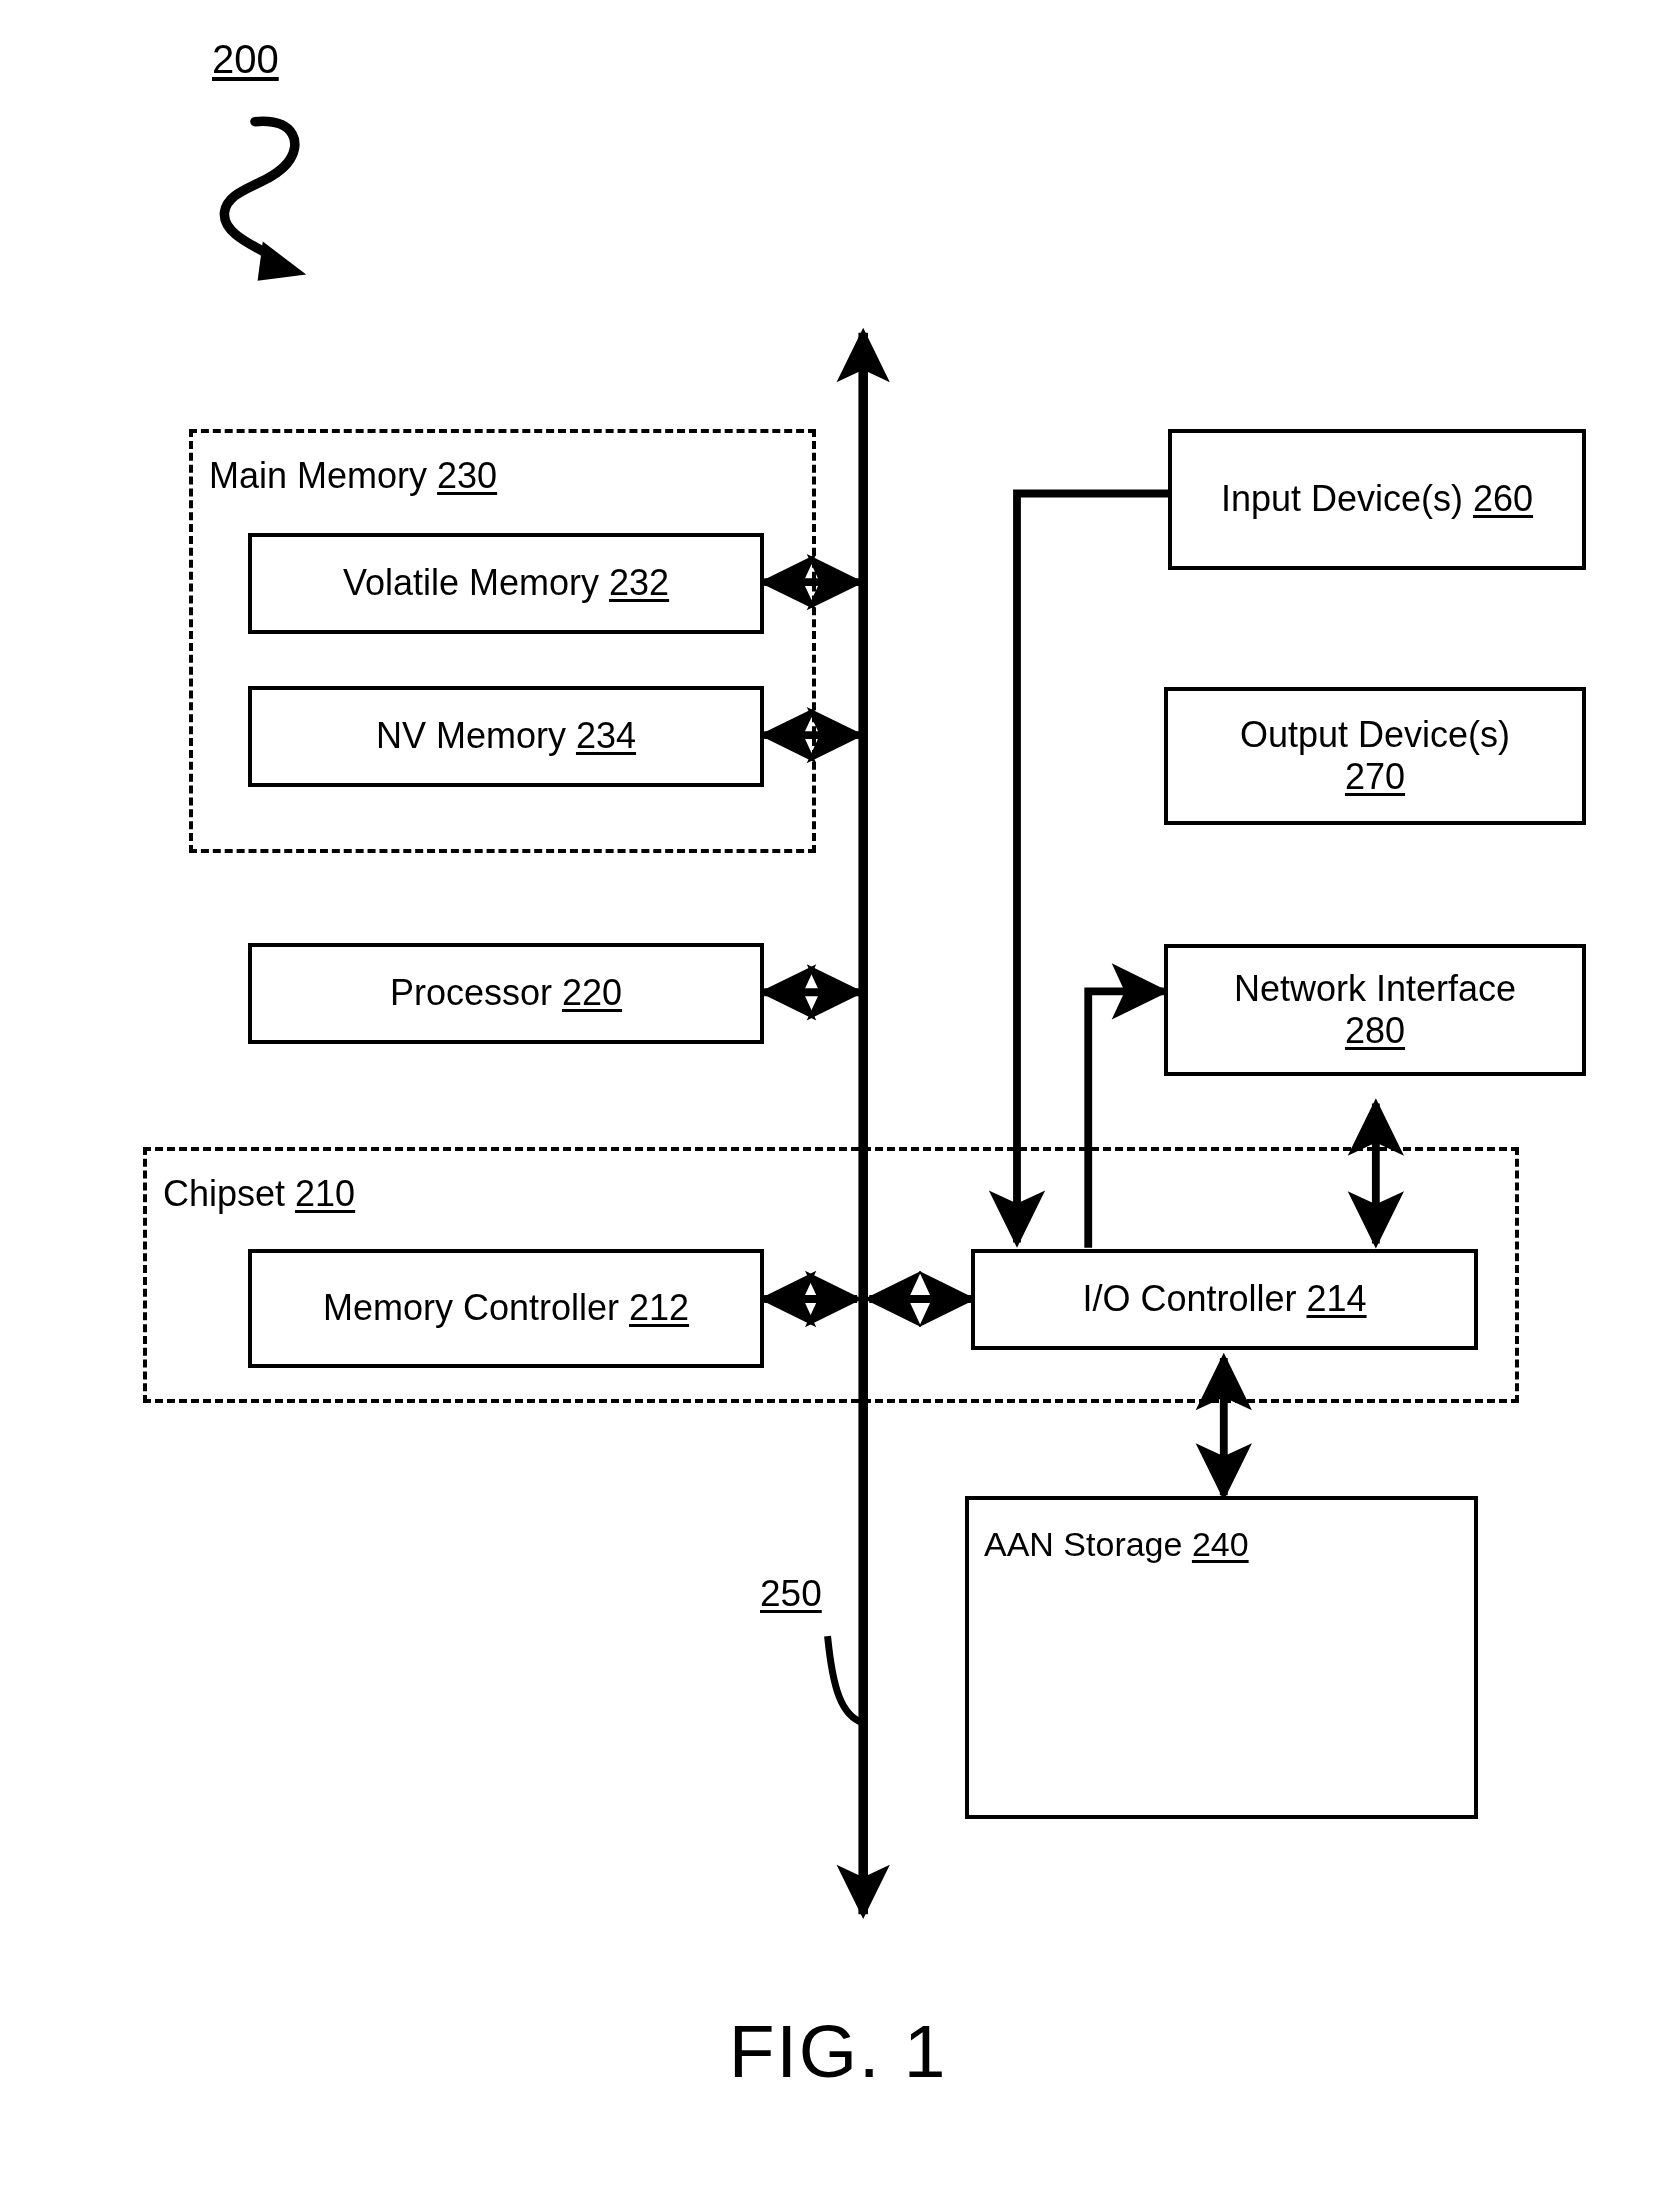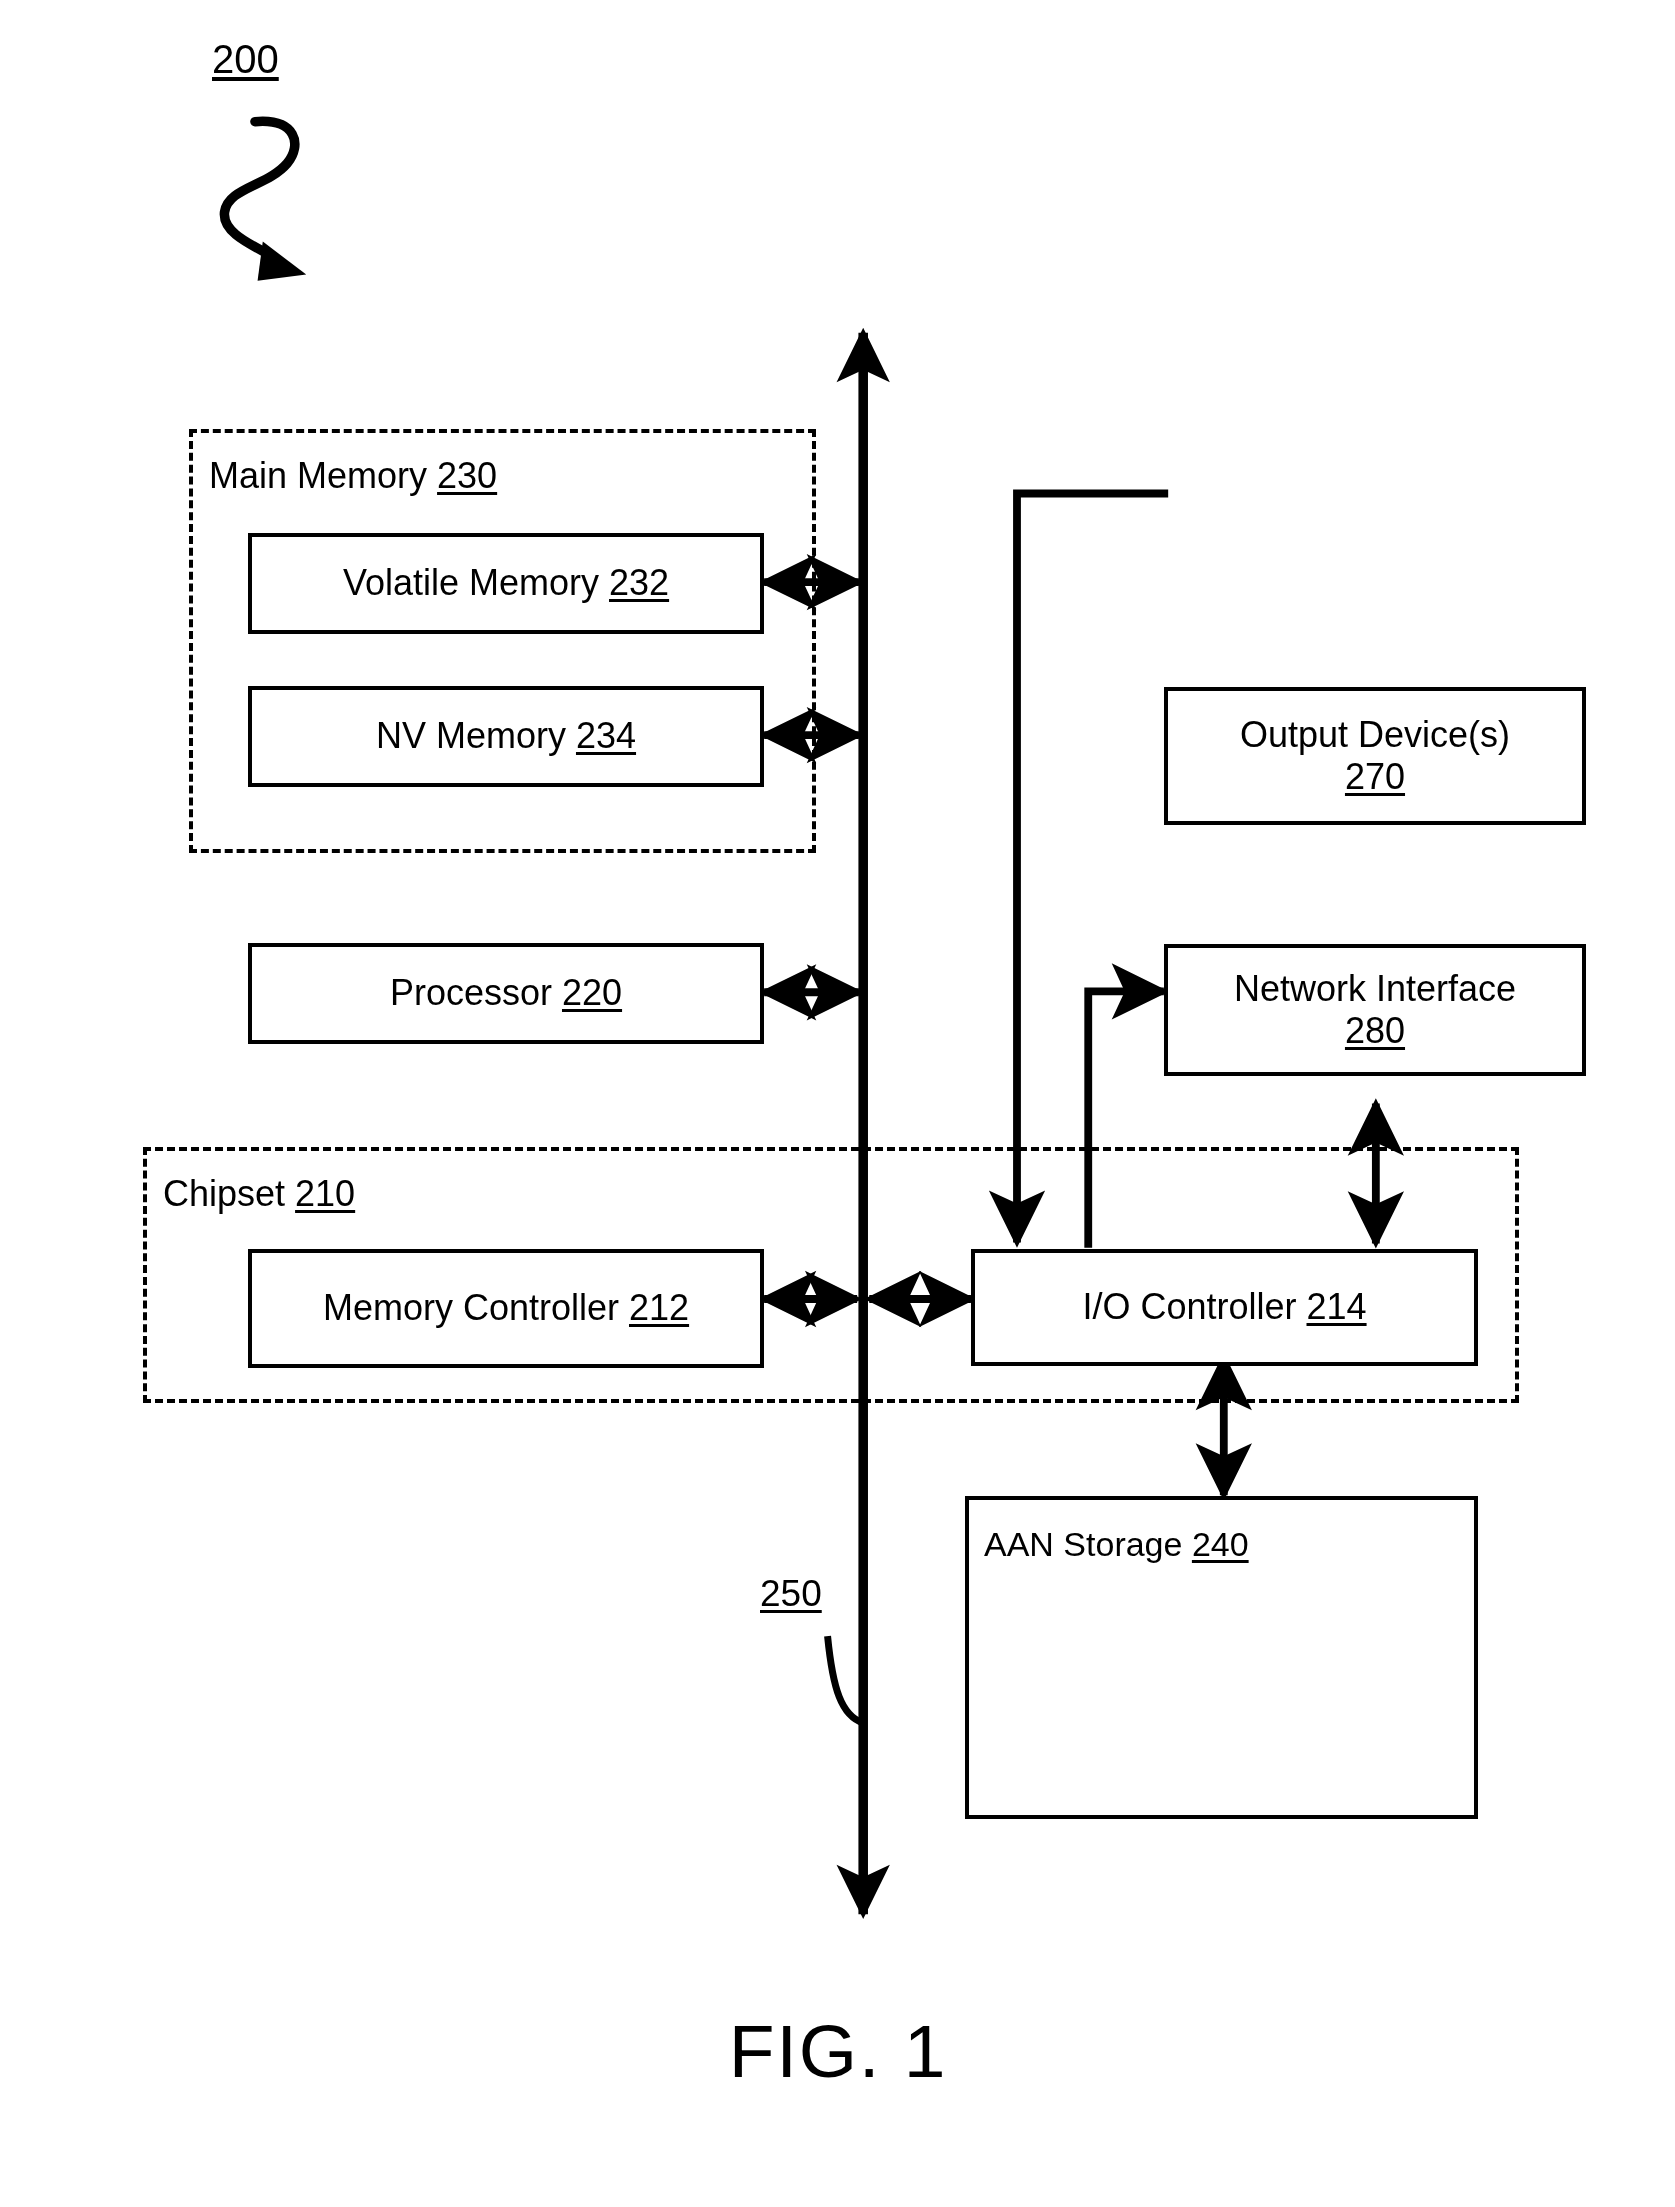--- a/index.html
+++ b/index.html
@@ -168,24 +168,27 @@
   <div class="group" style="left:143px; top:1147px; width:1376px; height:256px;"></div>
   <div class="group-title" style="left:163px; top:1173px;">
     <span>Chipset</span>
     <span class="ref">210</span>
   </div>
 
   <div class="box" style="left:248px; top:1249px; width:516px; height:119px;">
     <span class="lbl">Memory Controller <span class="ref">212</span></span>
   </div>
 
-  <div class="box" style="left:971px; top:1249px; width:507px; height:117px;">
+  <div class="box" style="left:971px; top:1249px; width:507px; height:101px;">
     <span class="lbl">I/O Controller <span class="ref">214</span></span>
   </div>
 
+  <div class="box" style="left:1168px; top:429px; width:418px; height:141px;">
+    <span class="lbl">Input Device(s) <span class="ref">260</span></span>
+  </div>
 
   <div class="box" style="left:1164px; top:687px; width:422px; height:138px;">
     <span class="lbl">Output Device(s)<br><span class="ref">270</span></span>
   </div>
 
   <div class="box" style="left:1164px; top:944px; width:422px; height:132px;">
     <span class="lbl">Network Interface<br><span class="ref">280</span></span>
   </div>
 
   <div style="position:absolute; left:965px; top:1496px; width:513px; height:323px;

